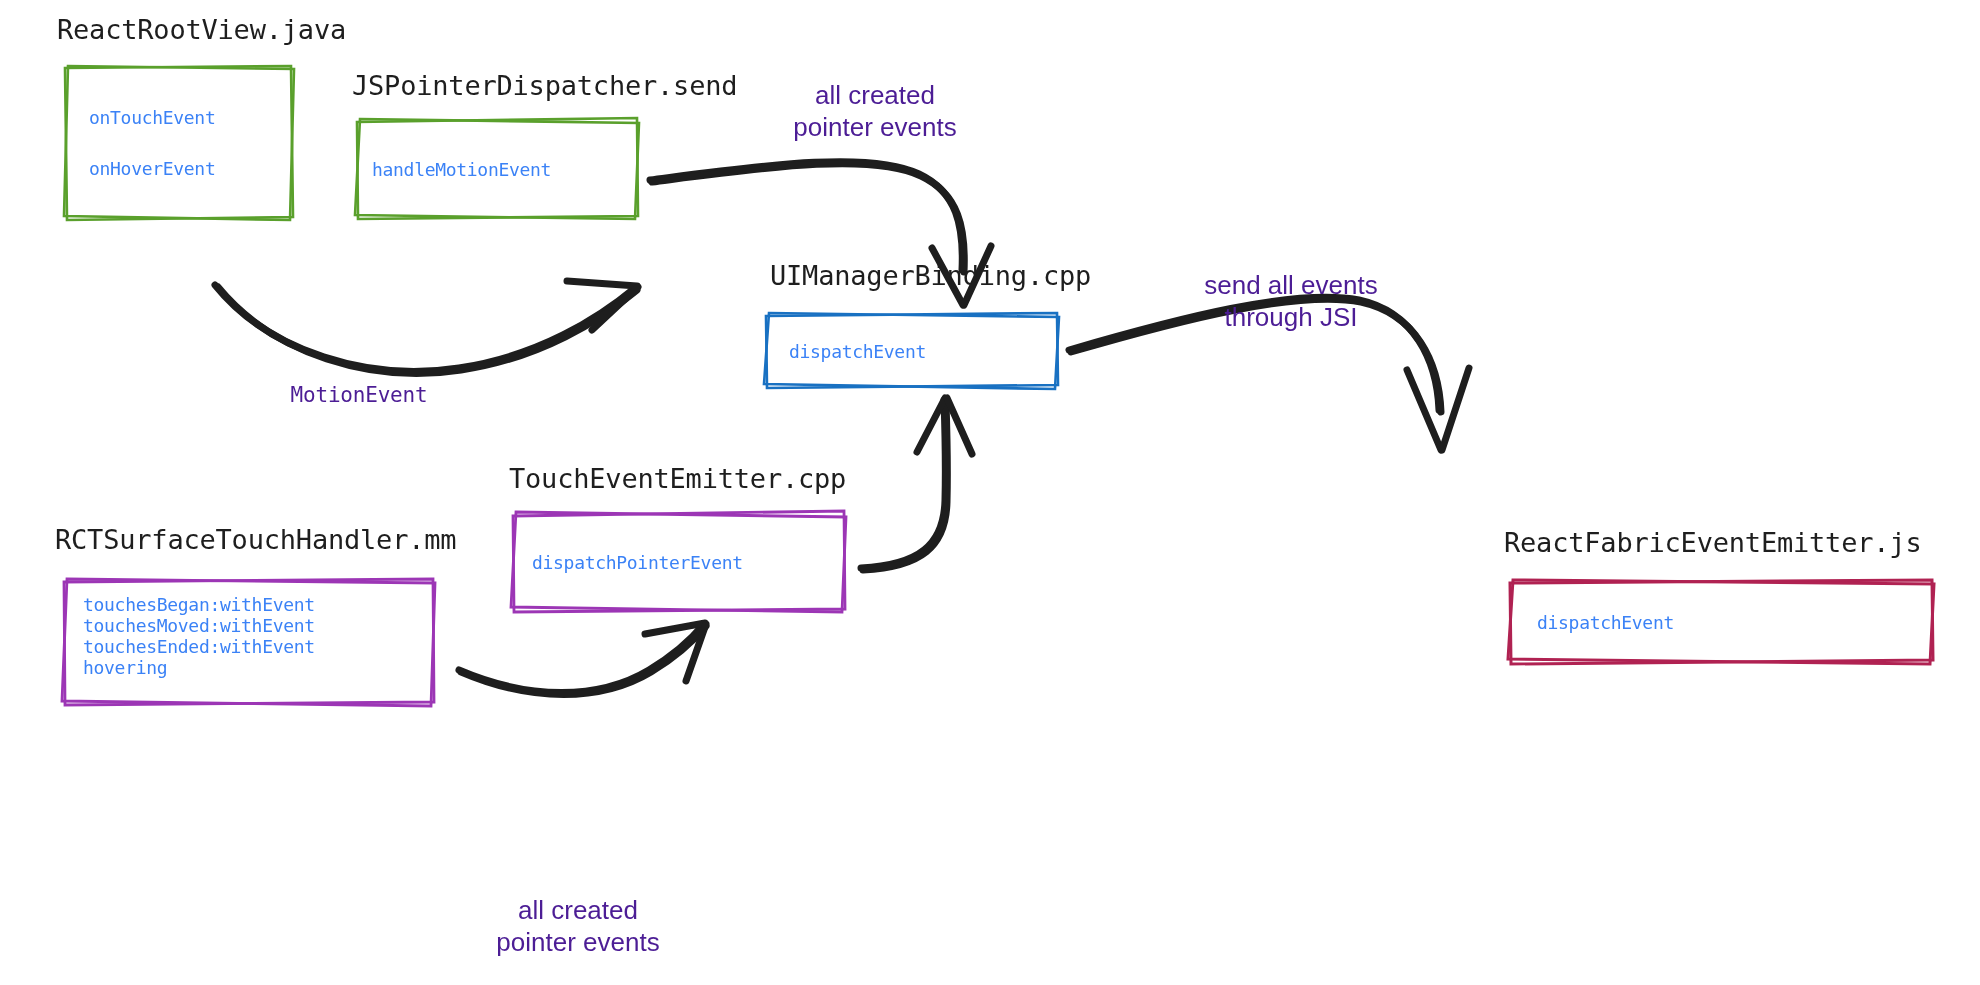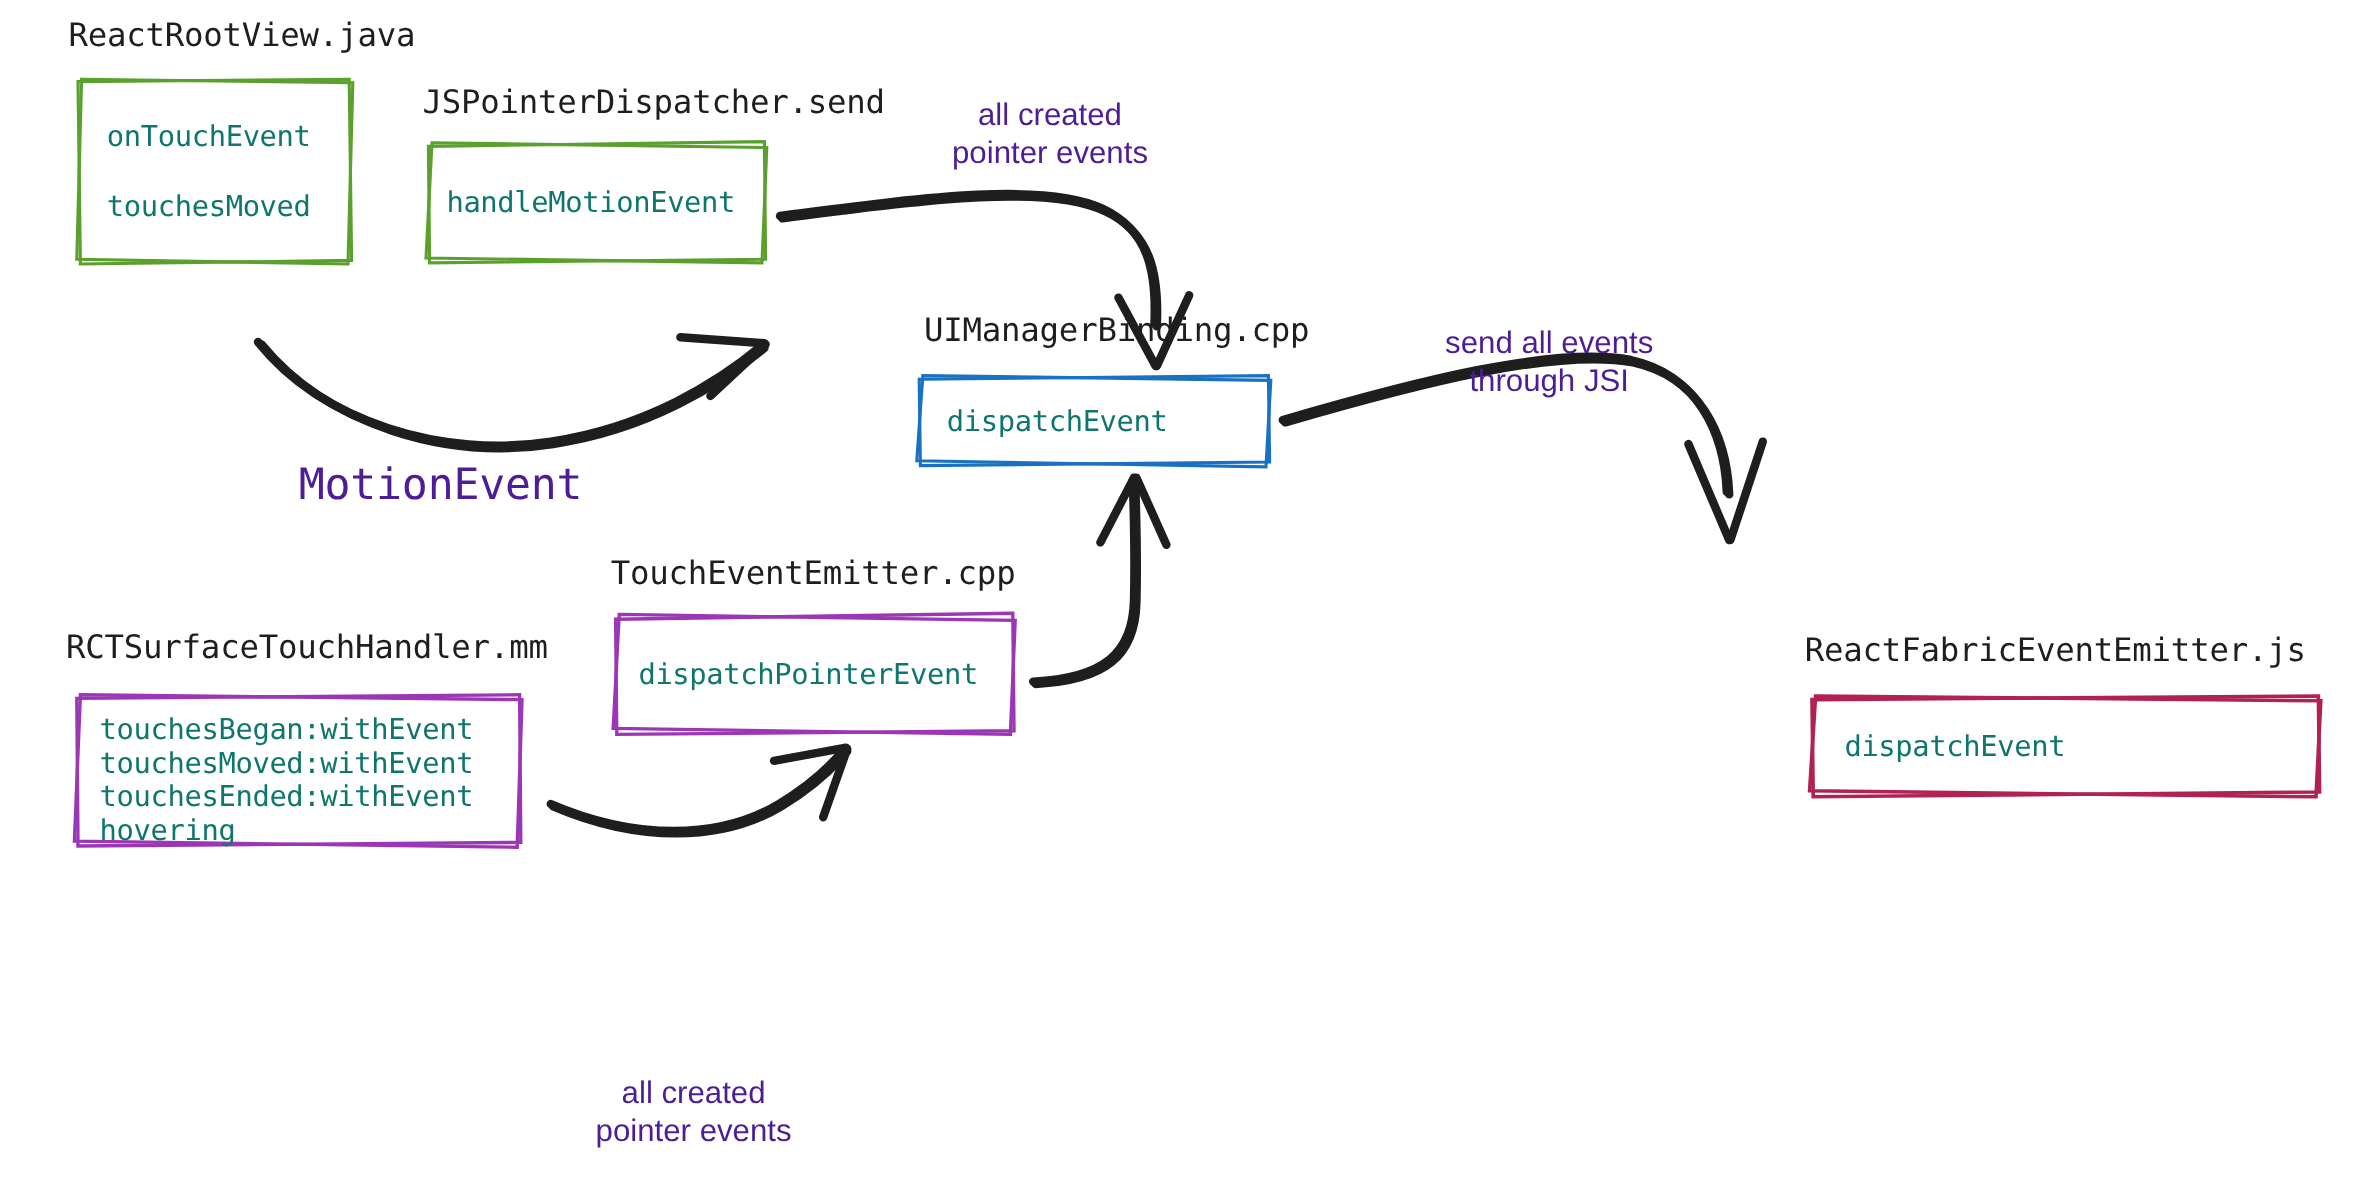--- a/index.html
+++ b/index.html
@@ -43,36 +43,36 @@
   .node-lines {
     position: absolute;
     inset: 0;
     display: flex;
     flex-direction: column;
     justify-content: center;
     box-sizing: border-box;
     padding-left: 26px;
   }
   .node-line {
-    color: #0f766e;
-    font-family: "DejaVu Sans Mono", "Liberation Mono", monospace;
-    font-size: 24px;
+    color: #3b82f6;
+    font-family: "DejaVu Sans Mono", "Liberation Mono", monospace;
+    font-size: 18px;
     letter-spacing: -0.3px;
     white-space: nowrap;
   }
   .edge-label {
     position: absolute;
     color: #4c1d95;
     text-align: center;
     line-height: 1.22;
     white-space: pre-line;
   }
   .edge-label.mono {
     font-family: "DejaVu Sans Mono", "Liberation Mono", monospace;
-    font-size: 36px;
+    font-size: 21px;
     letter-spacing: -0.2px;
   }
   .edge-label.sans {
     font-family: "Liberation Sans", "DejaVu Sans", sans-serif;
     font-size: 26px;
     letter-spacing: 0px;
   }
   #arrows {
     position: absolute;
     left: 0; top: 0;
@@ -130,21 +130,21 @@
     <div class="node-title" style="left:18px; top:14px;">ReactRootView.java</div>
     <div class="node-box" style="left:24px; top:64px; width:232px; height:158px;">
       <svg class="sk" viewBox="0 0 232 158" preserveAspectRatio="none">
         <g fill="none" stroke="#5aa02c" stroke-width="2.6" stroke-linecap="round">
           <path d="M2,4 L228,2 L230,153 L4,156 Z"></path>
           <path d="M5,2 L231,5 L227,156 L1,152 Z"></path>
         </g>
       </svg>
       <div class="node-lines">
         <div class="node-line" style="margin-bottom:30px;">onTouchEvent</div>
-        <div class="node-line">touchesMoved</div>
+        <div class="node-line">onHoverEvent</div>
       </div>
     </div>
   </div>
 
   <div class="node">
     <div class="node-title" style="left:313px; top:70px;">JSPointerDispatcher.send</div>
     <div class="node-box" style="left:315px; top:117px; width:286px; height:104px;">
       <svg class="sk" viewBox="0 0 286 104" preserveAspectRatio="none">
         <g fill="none" stroke="#5aa02c" stroke-width="2.6" stroke-linecap="round">
           <path d="M3,5 L283,1 L284,99 L4,102 Z"></path>

